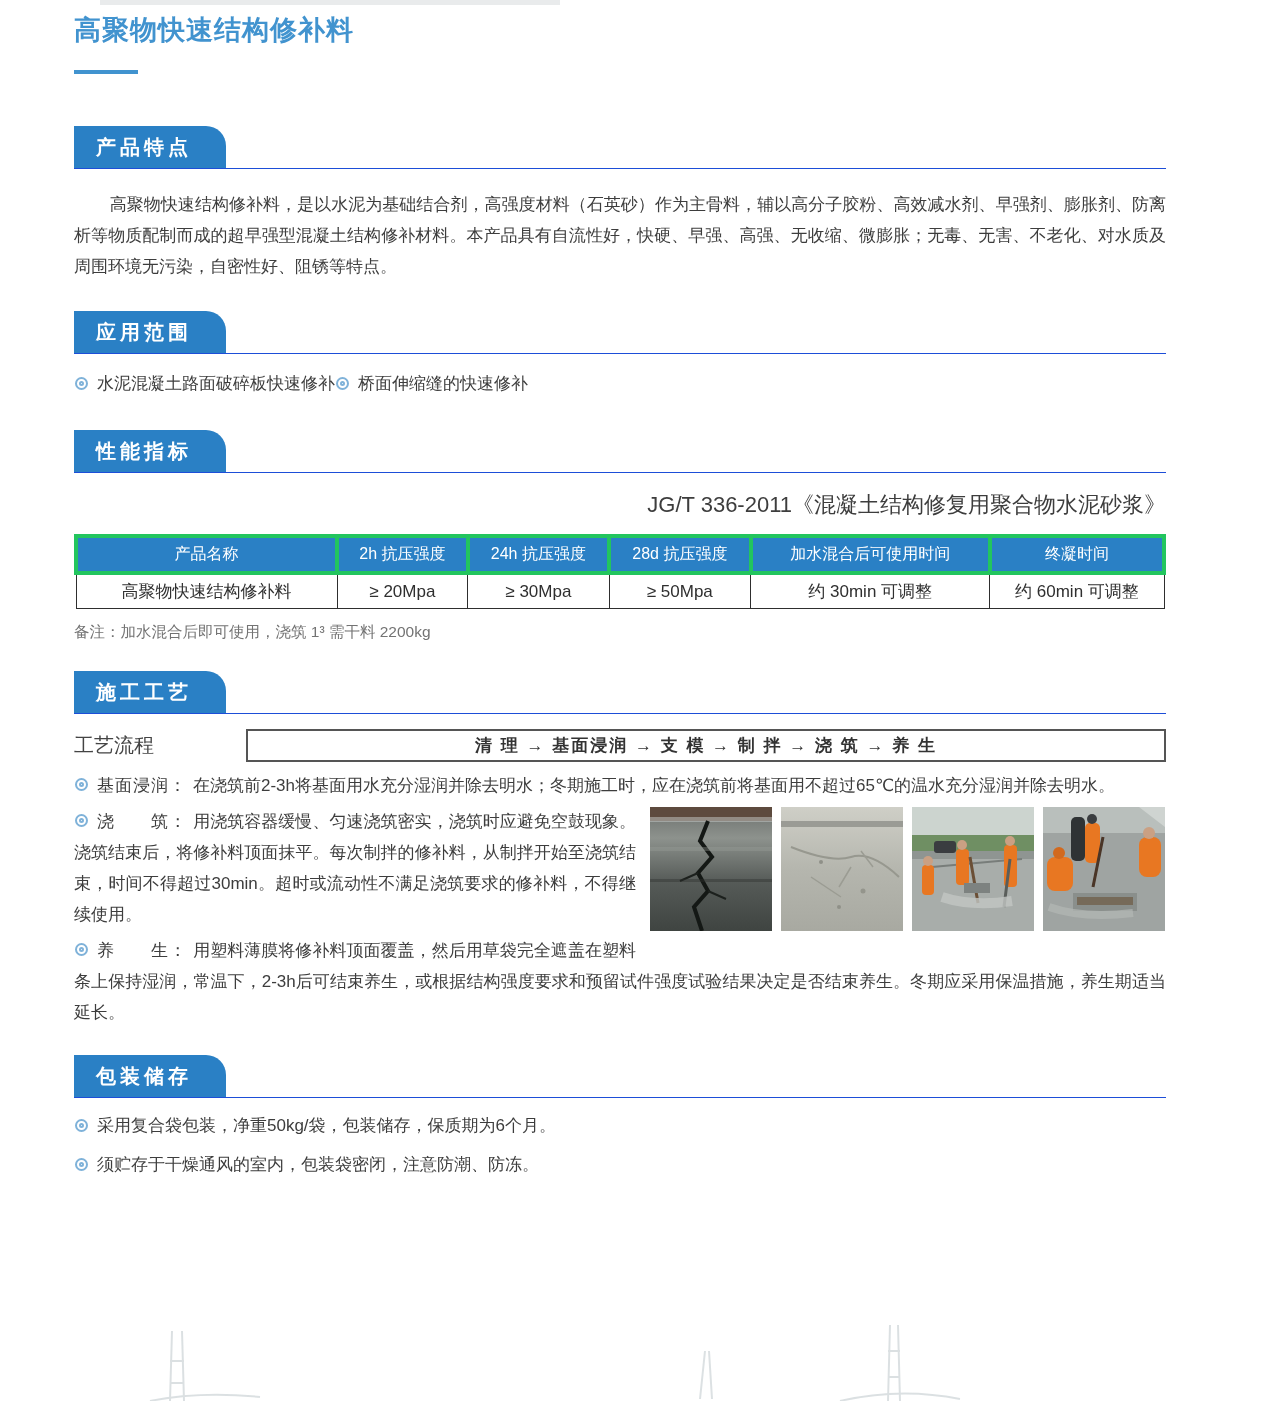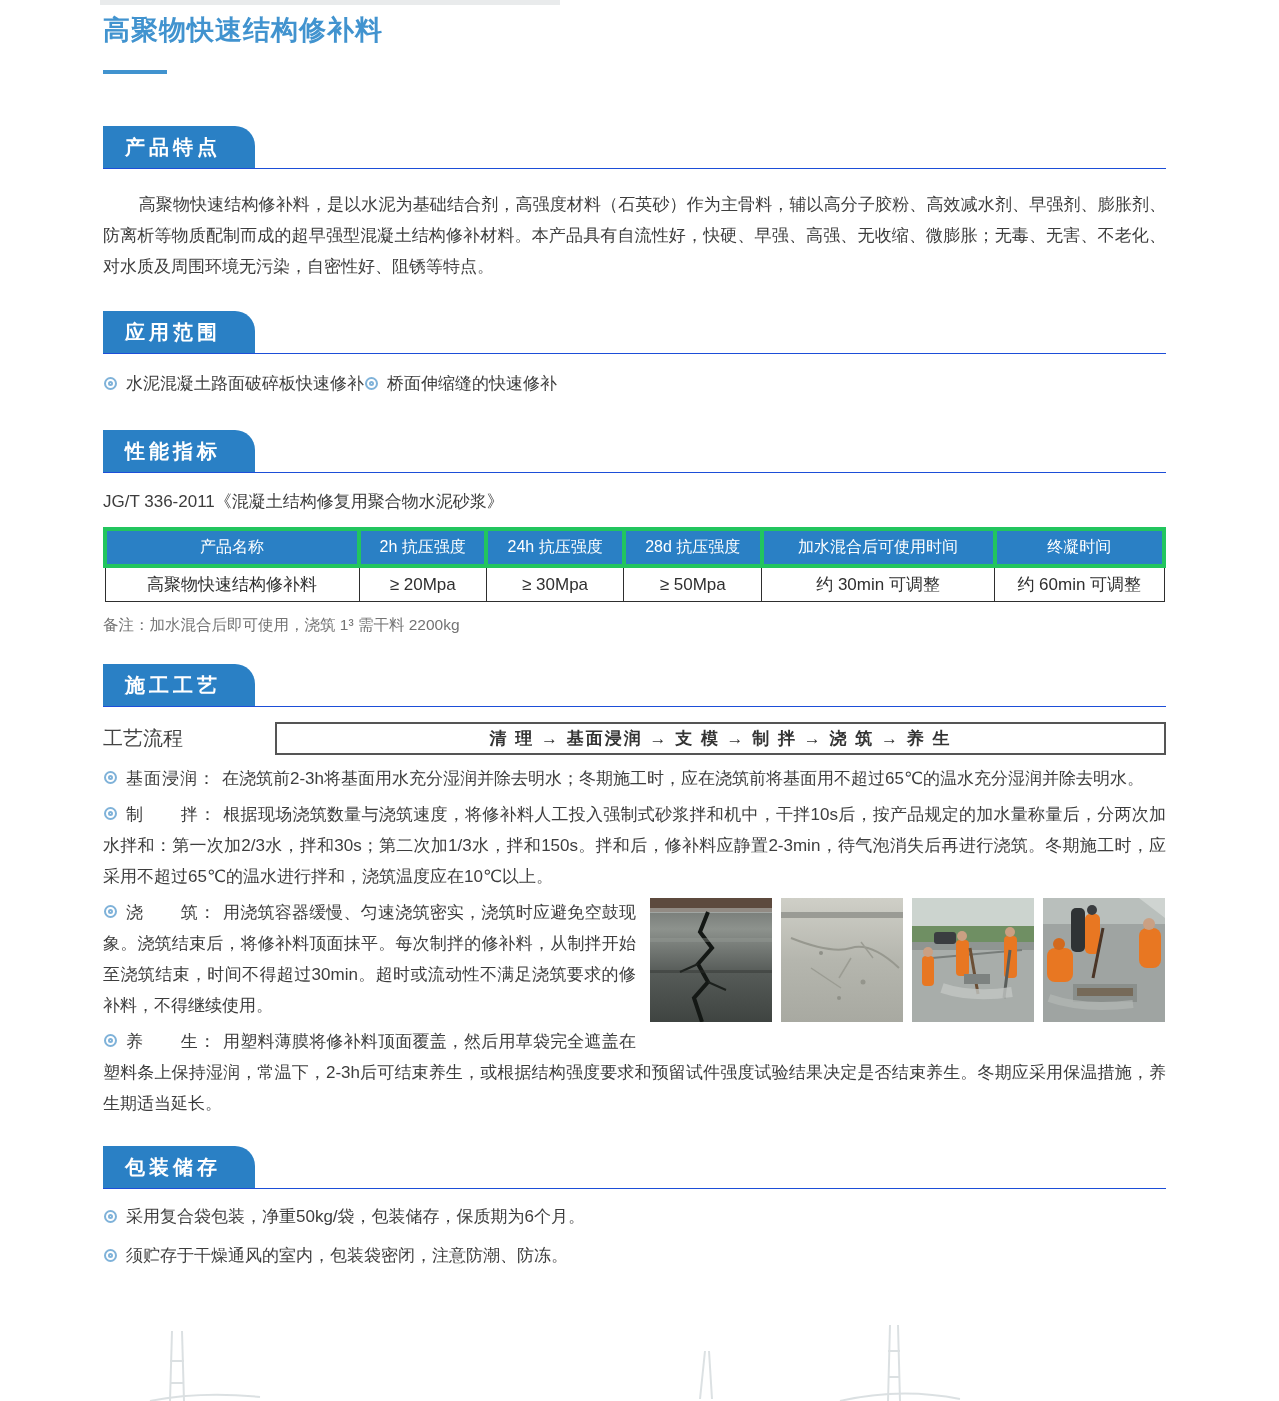--- a/index.html
+++ b/index.html
@@ -4,21 +4,21 @@
 <style>
   * { box-sizing: border-box; margin: 0; padding: 0; }
   html,body { width: 1279px; height: 1401px; }
   body {
     background: #ffffff;
     font-family: "Liberation Sans", "DejaVu Sans", sans-serif;
     color: #3d3d3d;
     position: relative;
     overflow: hidden;
   }
-  .content { padding: 0 113px 0 103px; }
+  .content { padding: 0 113px 0 74px; }
 
   .top-artifact {
     position: absolute; top: 0; left: 100px; width: 460px; height: 5px;
     background: #e3e6e7; opacity: .8;
   }
 
   .page-title {
     margin-top: 12px;
     font-size: 27px; font-weight: bold; color: #4193cf; letter-spacing: 1px;
   }
@@ -45,21 +45,21 @@
   .bullet-item.w1 { width: 305px; }
   .bullet {
     flex: 0 0 13px; width: 13px; height: 13px; margin: 8px 9px 0 1px;
     border: 2px solid #7fb2d9; border-radius: 50%; position: relative;
   }
   .bullet::after {
     content: ""; position: absolute; inset: 2px;
     border: 2px solid #7fb2d9; border-radius: 50%;
   }
 
-  .caption { margin-top: 17px; text-align: left; font-size: 17px; color: #3d3d3d; }
+  .caption { margin-top: 17px; text-align: right; font-size: 22px; color: #3d3d3d; }
 
   table.spec { width: 100%; border-collapse: collapse; margin-top: 14px; }
   table.spec th {
     background: #2a80c5; color: #ffffff; font-weight: normal;
     font-size: 16px; padding: 6px 2px; border: 4px solid #22c55e; text-align: center;
   }
   table.spec td {
     font-size: 17px; padding: 5px 2px; border: 1px solid #2e2e2e; text-align: center;
     color: #2f2f2f;
   }
@@ -165,24 +165,20 @@
   </div>
 
   <div class="steps">
 
     <div class="step">
       <span class="bullet"></span>
       <span class="step-title">基面浸润：</span><span>在浇筑前2-3h将基面用水充分湿润并除去明水；冬期施工时，应在浇筑前将基面用不超过65℃的温水充分湿润并除去明水。</span>
     </div>
 
 
-    <div class="step">
-      <span class="bullet"></span>
-      <span class="step-title">制　　拌：</span><span>根据现场浇筑数量与浇筑速度，将修补料人工投入强制式砂浆拌和机中，干拌10s后，按产品规定的加水量称量后，分两次加水拌和：第一次加2/3水，拌和30s；第二次加1/3水，拌和150s。拌和后，修补料应静置2-3min，待气泡消失后再进行浇筑。冬期施工时，应采用不超过65℃的温水进行拌和，浇筑温度应在10℃以上。</span>
-    </div>
 
     <div class="photos">
       <div class="photo">
         <svg viewBox="0 0 122 124">
           <defs>
               <linearGradient id="g1" x1="0" y1="0" x2="0" y2="1">
             <stop offset="0" stop-color="#6b6f6c"></stop>
                 <stop offset="0.25" stop-color="#8d928d"></stop>
             <stop offset="0.6" stop-color="#565b58"></stop>
                 <stop offset="1" stop-color="#3f4441"></stop>

